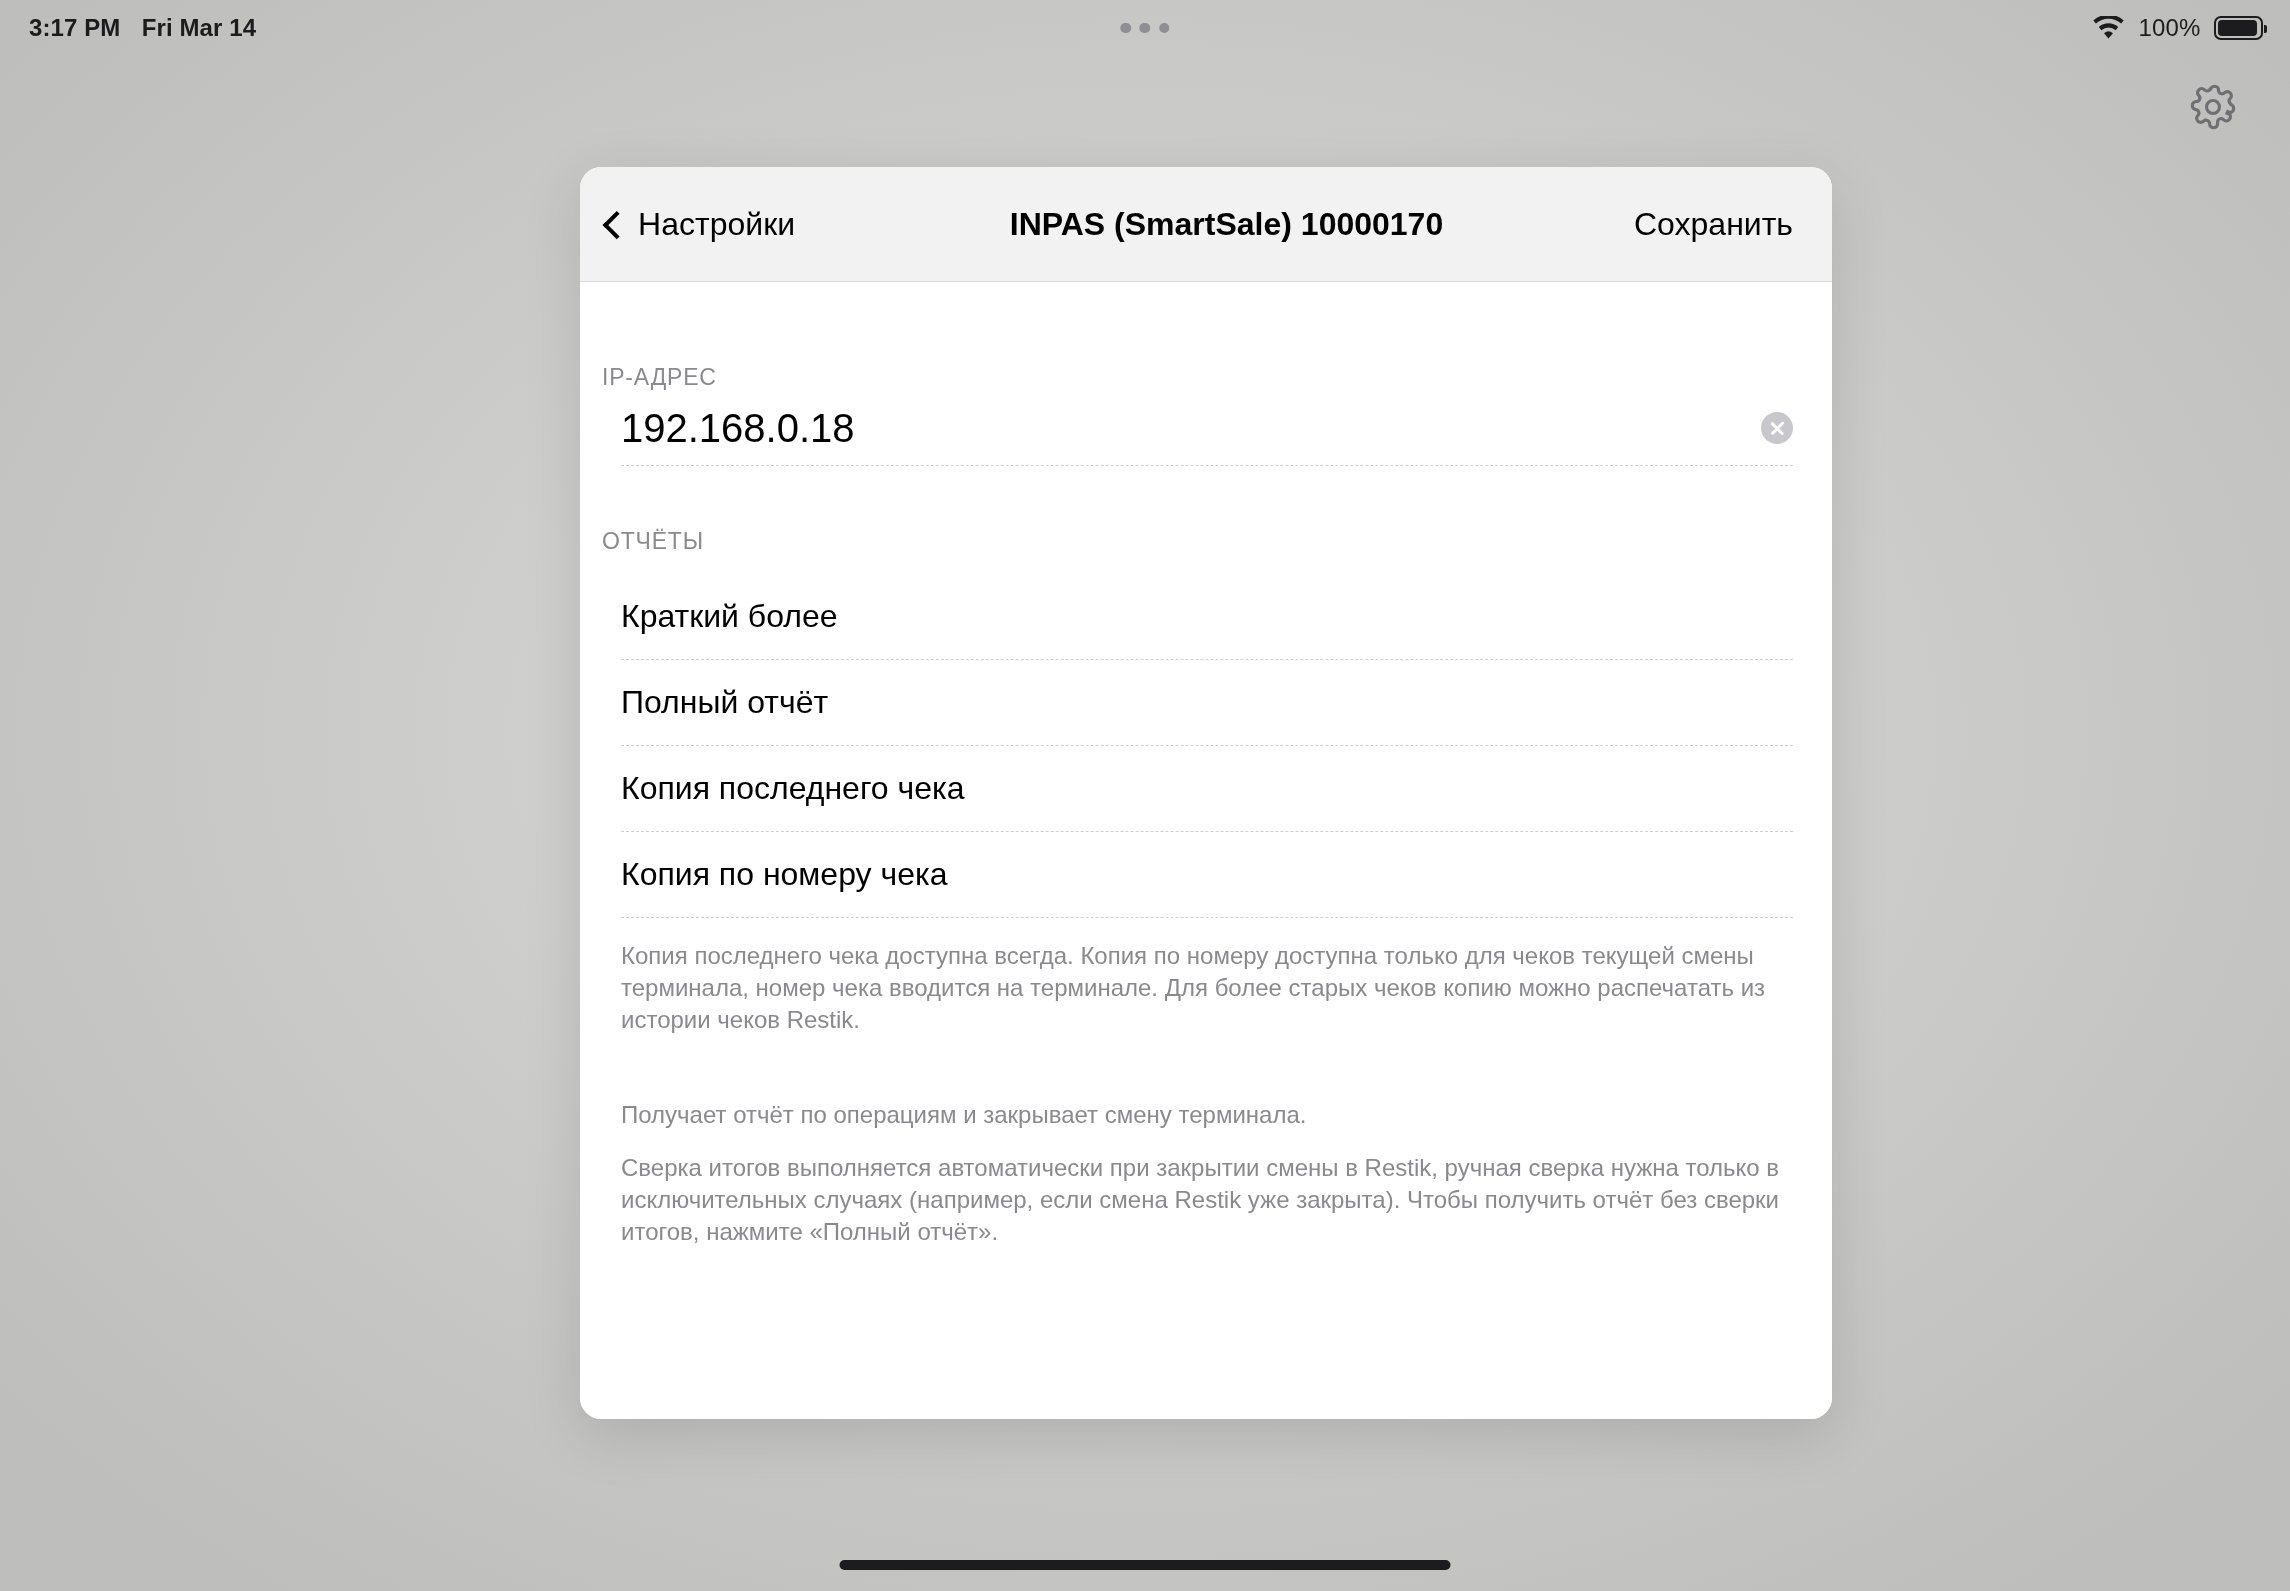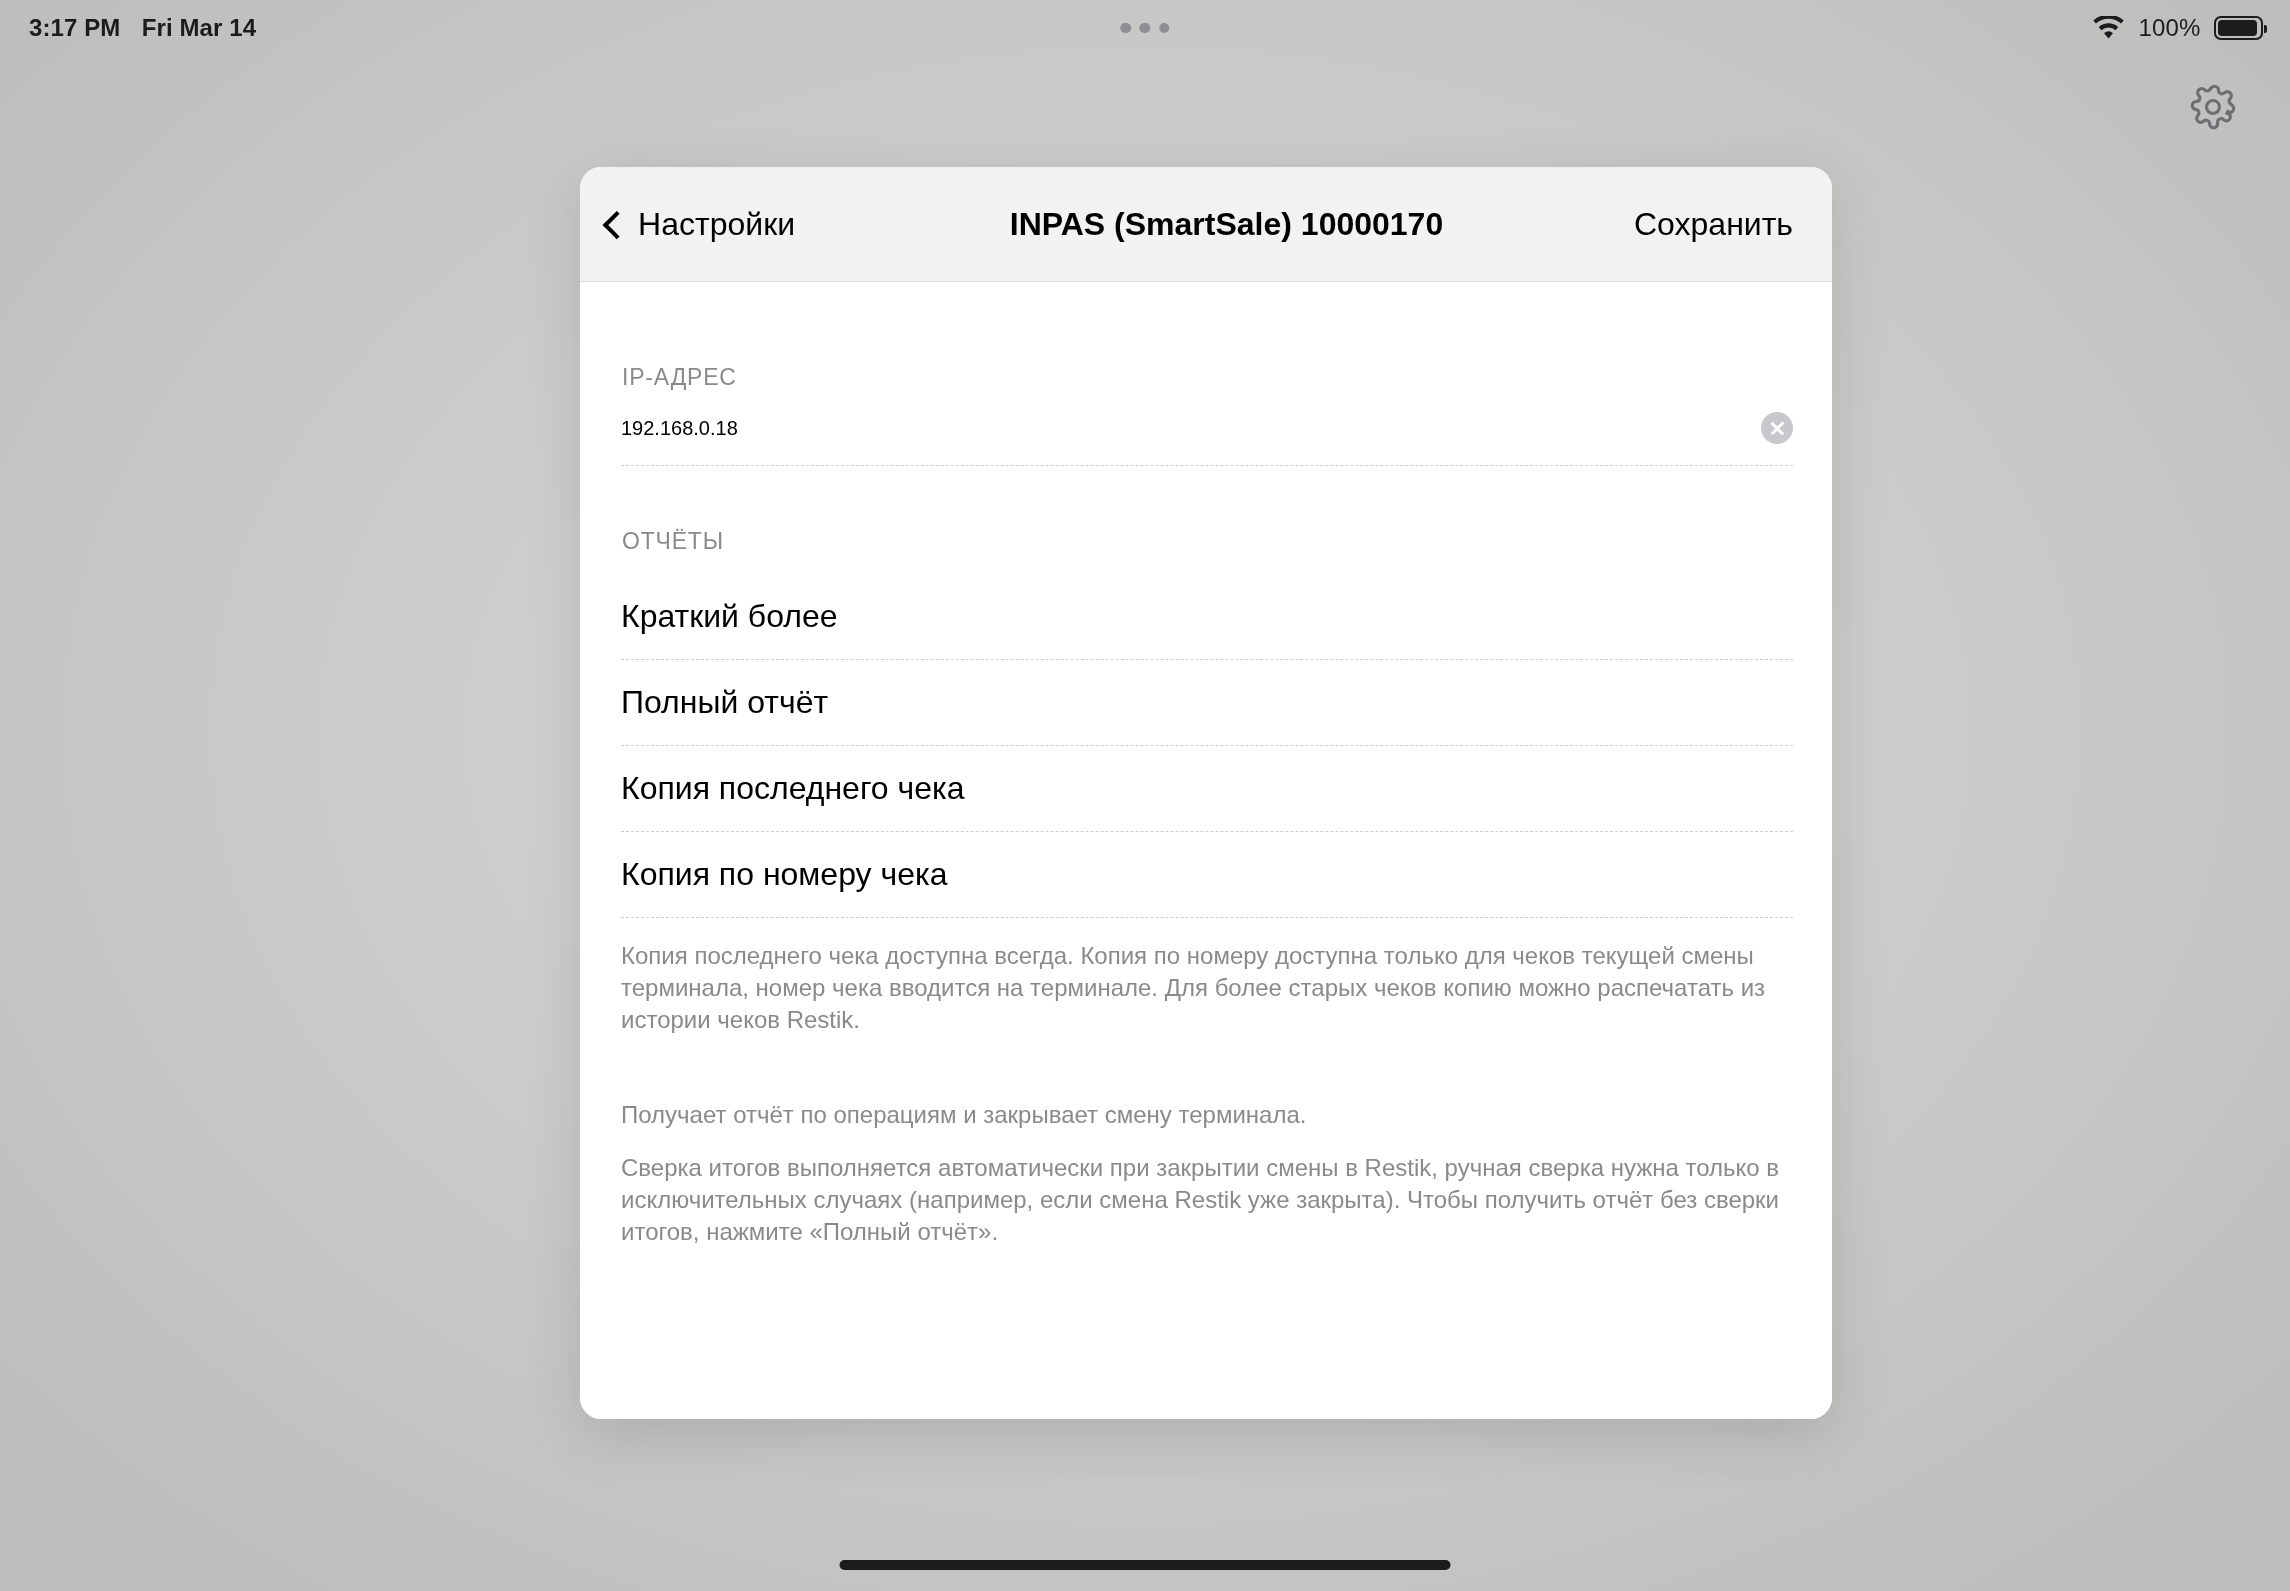--- a/index.html
+++ b/index.html
@@ -158,34 +158,34 @@
     padding: 0 0 0 0;
     position: relative;
     height: 1138px;
     background: #fff;
   }
 
   .section-label {
     font-size: 23px;
     color: #8a8a8e;
     letter-spacing: 0.8px;
-    padding-left: 42px;
+    padding-left: 22px;
   }
 
   .field-row {
     margin: 0 39px 0 41px;
     padding: 0;
     display: flex;
     align-items: center;
     justify-content: space-between;
     border-bottom: 1px dashed #cfcfcf;
     height: 74px;
   }
   .field-value {
-    font-size: 20px;
+    font-size: 40px;
     color: #000;
   }
   .clear-icon {
     width: 32px; height: 32px;
     border-radius: 50%;
     background: #c7c7cc;
     position: relative;
     flex: 0 0 auto;
   }
   .clear-icon::before, .clear-icon::after {

